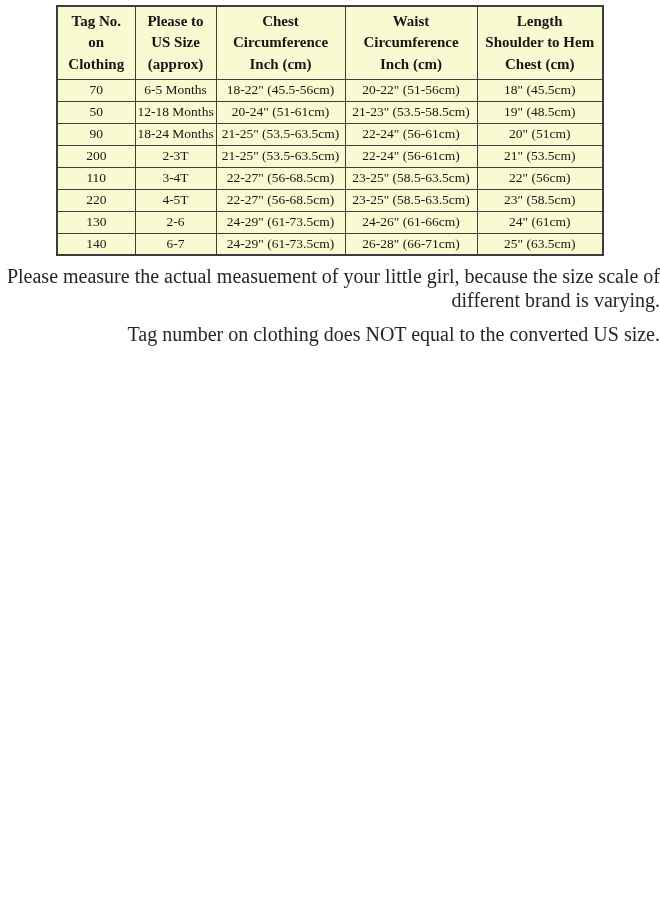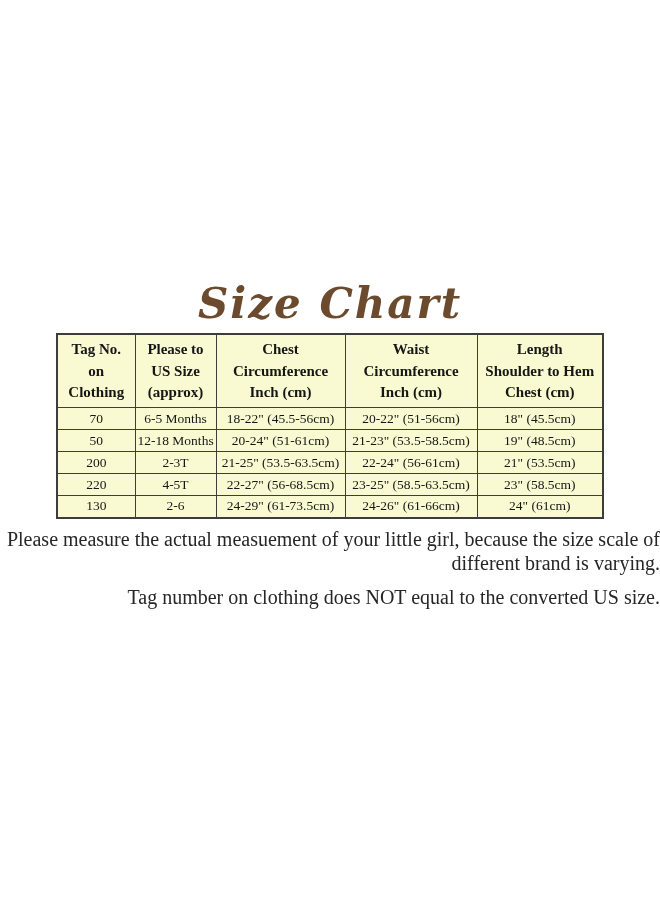--- a/index.html
+++ b/index.html
@@ -75,21 +75,20 @@
     line-height: 1.2;
   }
   .note-1 { margin-top: 8px; }
   .note-2 { margin-top: 10px; }
 </style>
 </head>
 <body>
 
 <div class="page">
 
-  <h1 class="title">Size Chart</h1>
 
   <table class="size-table">
     <colgroup>
       <col class="c1">
         <col class="c2">
         <col class="c3">
         <col class="c4">
         <col class="c5">
     </colgroup>
     <thead>
@@ -120,40 +119,61 @@
           <td>18" (45.5cm)</td>
         </tr>
         <tr>
           <td>50</td>
           <td>12-18 Months</td>
           <td>20-24" (51-61cm)</td>
           <td>21-23" (53.5-58.5cm)</td>
           <td>19" (48.5cm)</td>
         </tr>
         <tr>
+          <td>90</td>
+          <td>18-24 Months</td>
+          <td>21-25" (53.5-63.5cm)</td>
+          <td>22-24" (56-61cm)</td>
+          <td>20" (51cm)</td>
+        </tr>
+        <tr>
           <td>200</td>
           <td>2-3T</td>
           <td>21-25" (53.5-63.5cm)</td>
           <td>22-24" (56-61cm)</td>
           <td>21" (53.5cm)</td>
+        </tr>
+        <tr>
+          <td>110</td>
+          <td>3-4T</td>
+          <td>22-27" (56-68.5cm)</td>
+          <td>23-25" (58.5-63.5cm)</td>
+          <td>22" (56cm)</td>
         </tr>
         <tr>
           <td>220</td>
           <td>4-5T</td>
           <td>22-27" (56-68.5cm)</td>
           <td>23-25" (58.5-63.5cm)</td>
           <td>23" (58.5cm)</td>
         </tr>
         <tr>
           <td>130</td>
           <td>2-6</td>
           <td>24-29" (61-73.5cm)</td>
           <td>24-26" (61-66cm)</td>
           <td>24" (61cm)</td>
         </tr>
+        <tr>
+          <td>140</td>
+          <td>6-7</td>
+          <td>24-29" (61-73.5cm)</td>
+          <td>26-28" (66-71cm)</td>
+          <td>25" (63.5cm)</td>
+        </tr>
       </tbody>
   </table>
 
   <p class="note note-1">Please measure the actual measuement of your little girl, because the size scale of different brand is varying.</p>
 
   <p class="note note-2">Tag number on clothing does NOT equal to the converted US size.</p>
 
 </div>
 
 </body></html>

